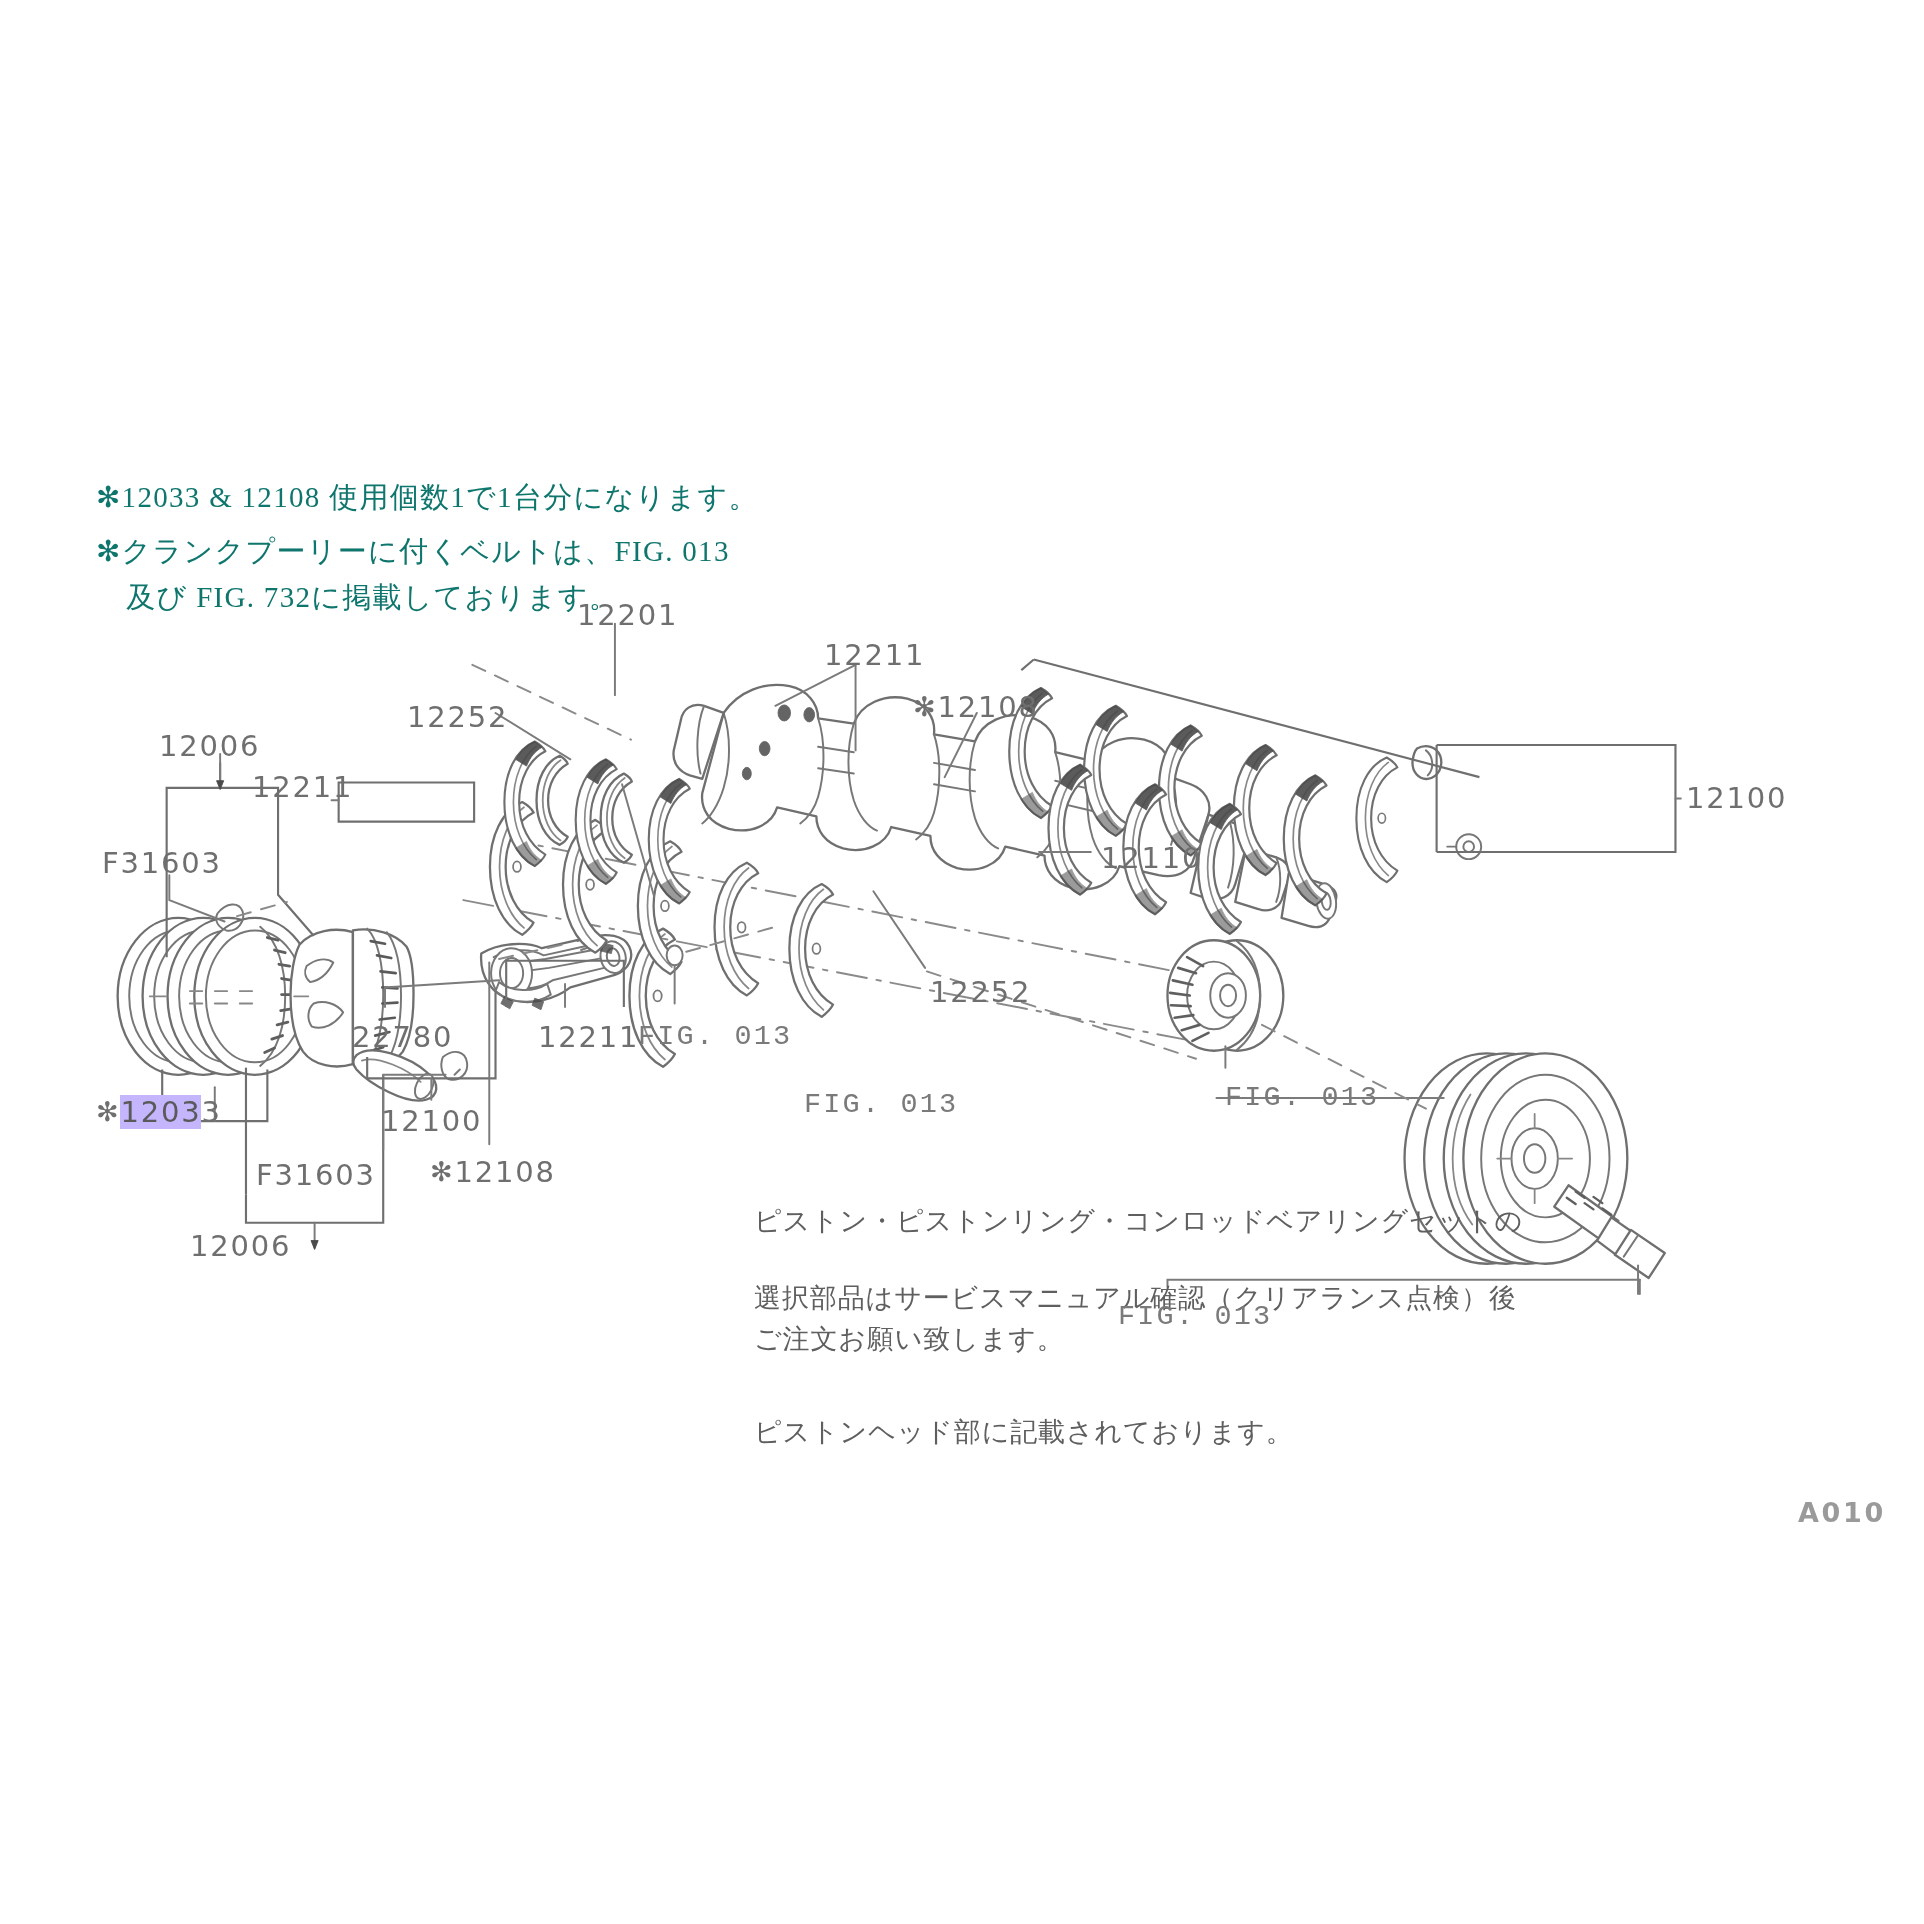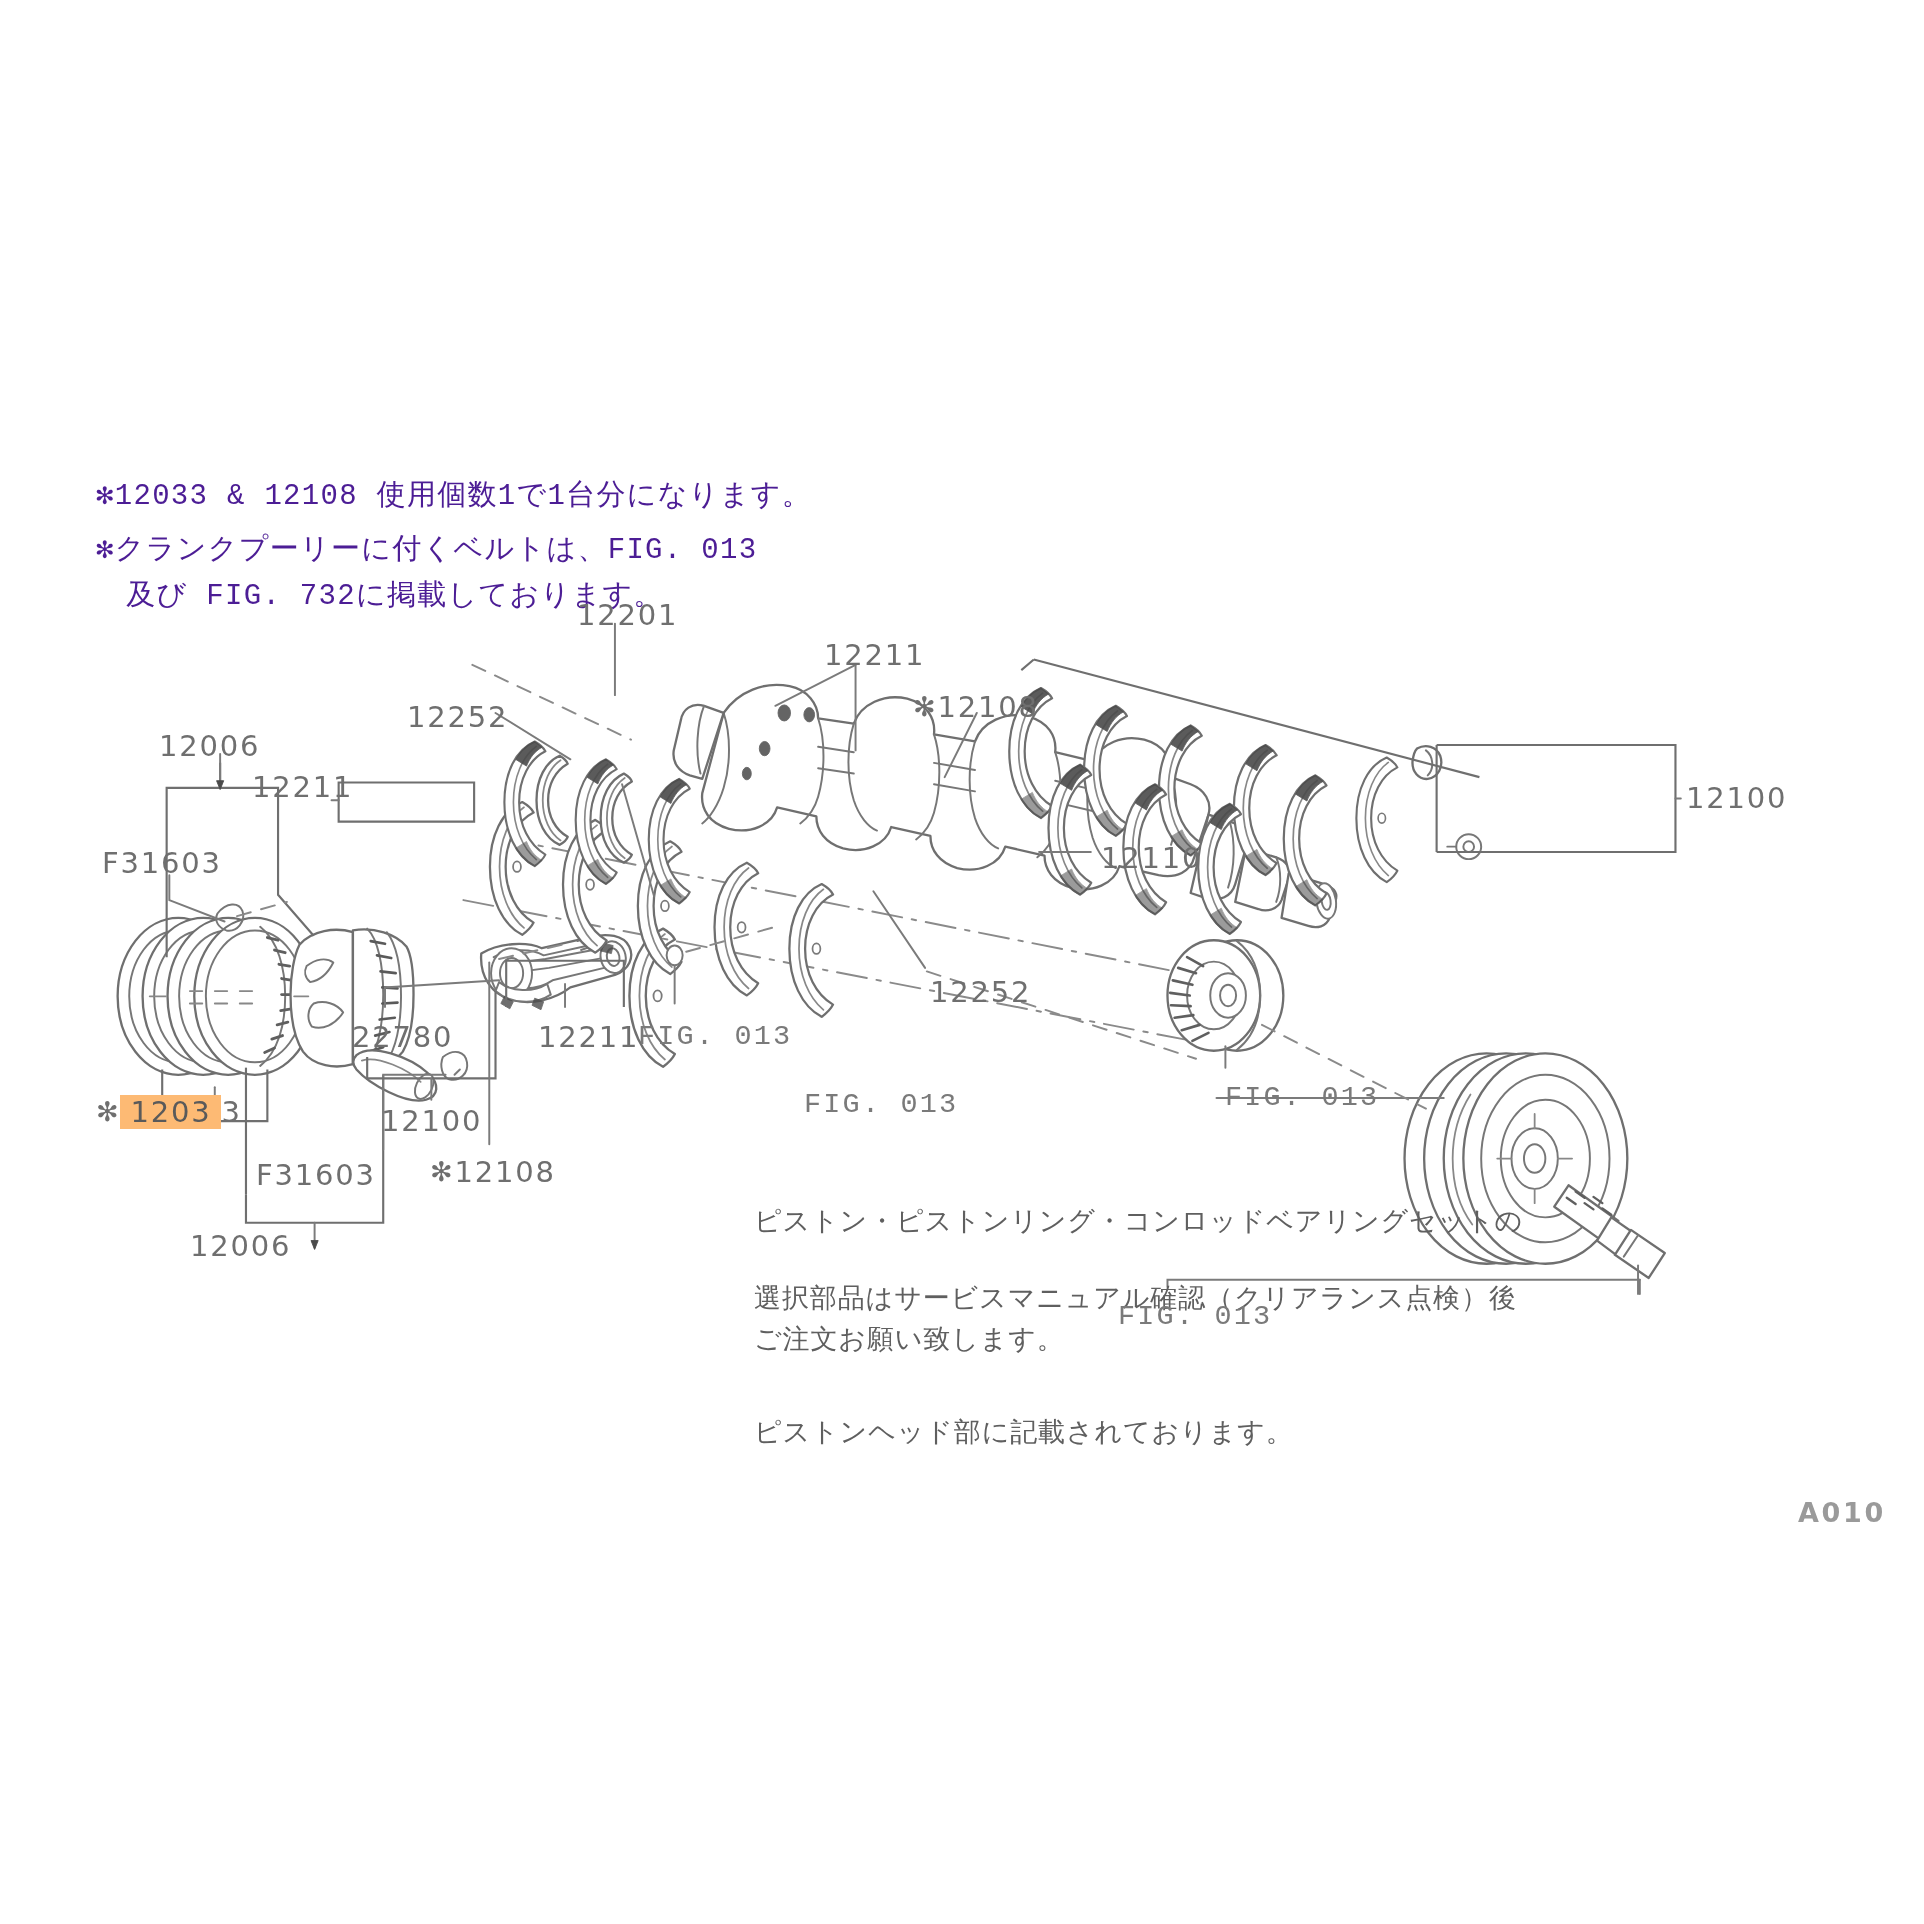--- a/index.html
+++ b/index.html
@@ -20,24 +20,24 @@
     line-height:1;
     user-select:none;
   }
   .num{font-size:29px;letter-spacing:1.8px;color:#6f6f6f;}
   .fig{font-size:28.5px;letter-spacing:2.2px;color:#7a7a7a;font-family:Liberation Mono, monospace;}
   .jp{
     font-family:"DejaVu Sans","Liberation Sans",sans-serif;
     font-size:27px;color:#5f5f5f;letter-spacing:0.9px;line-height:1.48;
   }
   .jp-head{
-    font-family:Liberation Mono, monospace;
-    font-size:29px;color:#4c1d95;letter-spacing:1.3px;line-height:1.55;
+    font-family:Liberation Serif, serif;
+    font-size:29px;color:#0f766e;letter-spacing:1.3px;line-height:1.55;
   }
-  .hl{background:#fdba74;color:#5a5a5a;padding:0 10px;}
+  .hl{background:#c4b5fd;color:#5a5a5a;padding:0 0;}
   .wm{position:absolute;font-size:27px;color:#9a9a9a;letter-spacing:2.7px;font-weight:bold;}
   .star{font-size:27px;vertical-align:0.9px;}
 </style>
 </head>
 <body>
 
 <div id="page">
 
   <svg id="canvas" viewBox="0 0 2160 2160" xmlns="http://www.w3.org/2000/svg">
     <defs>

